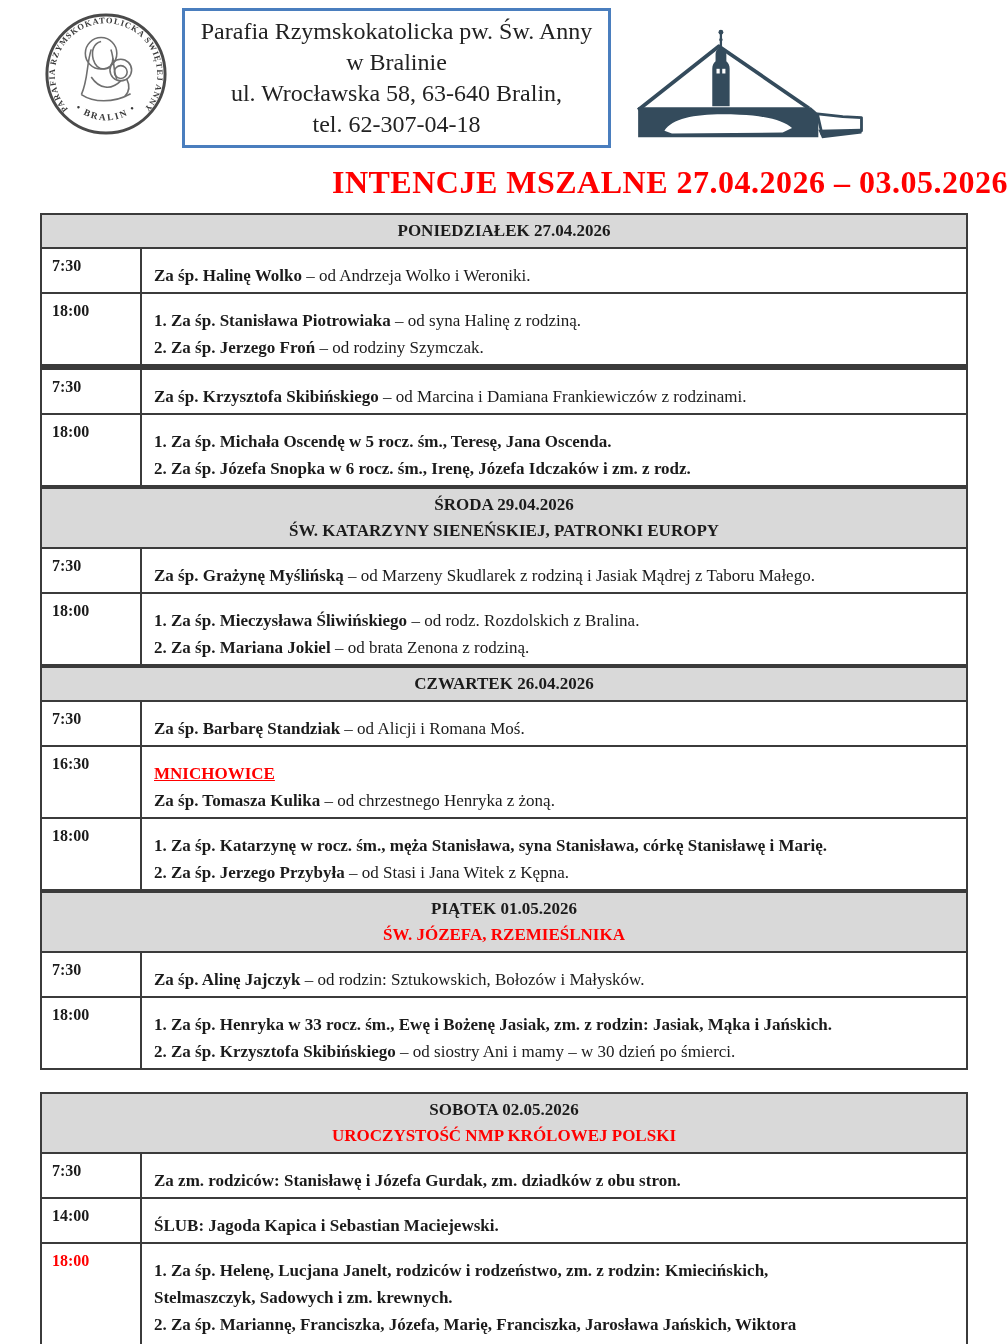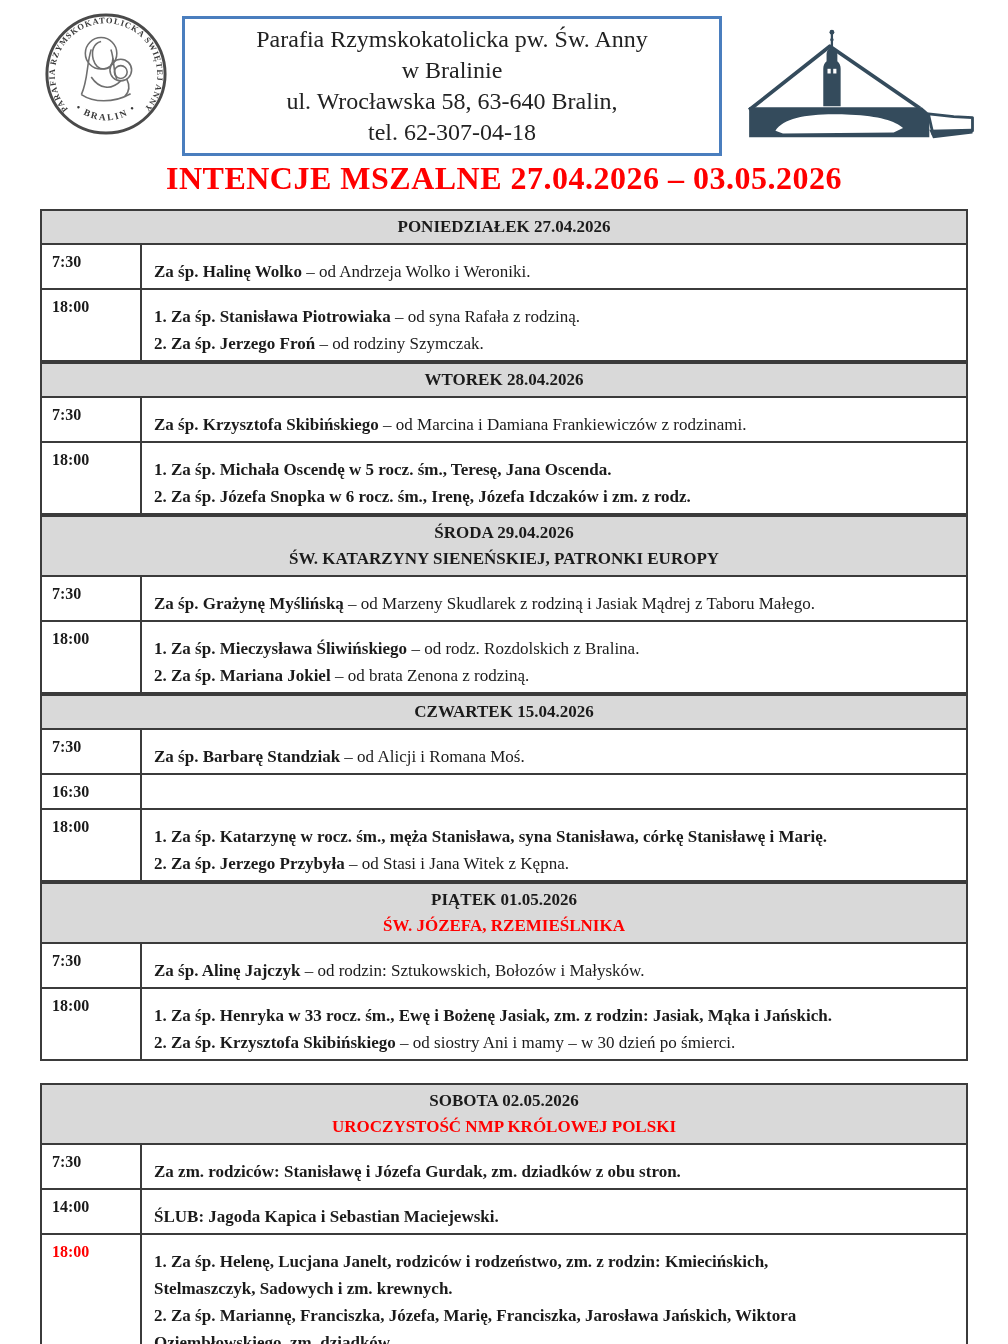--- a/index.html
+++ b/index.html
@@ -10,30 +10,30 @@
   html,body{margin:0;padding:0;}
   body{
     width:1008px; min-height:1344px; background:#ffffff;
     font-family:"Liberation Serif","DejaVu Serif",serif; color:#1b1b1b;
   }
   .page{width:1008px; min-height:1344px; position:relative;}
   
   .header-band{display:flex; align-items:flex-start; padding:8px 14px 0 42px;}
   .seal{width:128px; height:128px; flex:0 0 128px; margin-top:2px;}
   .address-box{
-    width:540px; min-height:136px; margin-left:12px;
+    width:429px; min-height:136px; margin-left:12px;
     border:3px solid var(--boxblue);
     text-align:center; font-size:24px; line-height:31px;
-    padding:5px 4px; color:#222;margin-top:8px;
+    padding:5px 4px; color:#222;
   }
   .church{width:252px; height:122px; margin-left:10px; margin-top:12px;}
   
   .main-title{
-    text-align:center; color:var(--red); font-weight:bold;
-    font-size:32px; letter-spacing:0.5px; margin:4px 0 12px 0;
+    text-align:right; color:var(--red); font-weight:bold;
+    font-size:32px; letter-spacing:0.5px; margin:16px 0 12px 0;
   }
   
   .tables{margin:0 40px; width:928px;}
   .daytable{border:2px solid var(--border); margin-bottom:0; background:#fff;}
   .daytable.gap{margin-top:22px;}
   .dhead{
     background:var(--hdrbg); text-align:center; font-weight:bold;
     font-size:17px; line-height:26px; padding:3px 0;
   }
   .dsub{font-weight:bold;}
@@ -125,29 +125,26 @@
         </div>
         <div class="drow">
           <div class="time ">7:30</div>
           <div class="intent">
             <div class="line"><span class="seg bold">Za śp. Halinę Wolko</span><span class="seg "> – od Andrzeja Wolko i Weroniki.</span></div>
           </div>
         </div>
         <div class="drow">
           <div class="time ">18:00</div>
           <div class="intent">
-            <div class="line"><span class="seg bold">1. Za śp. Stanisława Piotrowiaka</span><span class="seg "> – od syna Rafała z rodziną.</span></div>
+            <div class="line"><span class="seg bold">1. Za śp. Stanisława Piotrowiaka</span><span class="seg "> – od syna Halinę z rodziną.</span></div>
             <div class="line"><span class="seg bold">2. Za śp. Jerzego Froń</span><span class="seg "> – od rodziny Szymczak.</span></div>
           </div>
         </div>
       </div>
       <div class="daytable">
-        <div class="dhead">
-          <div class="dtitle">WTOREK 28.04.2026</div>
-        </div>
         <div class="drow">
           <div class="time ">7:30</div>
           <div class="intent">
             <div class="line"><span class="seg bold">Za śp. Krzysztofa Skibińskiego</span><span class="seg "> – od Marcina i Damiana Frankiewiczów z rodzinami.</span></div>
           </div>
         </div>
         <div class="drow">
           <div class="time ">18:00</div>
           <div class="intent">
             <div class="line"><span class="seg bold">1. Za śp. Michała Oscendę w 5 rocz. śm., Teresę, Jana Oscenda.</span></div>
@@ -169,30 +166,34 @@
         <div class="drow">
           <div class="time ">18:00</div>
           <div class="intent">
             <div class="line"><span class="seg bold">1. Za śp. Mieczysława Śliwińskiego</span><span class="seg "> – od rodz. Rozdolskich z Bralina.</span></div>
             <div class="line"><span class="seg bold">2. Za śp. Mariana Jokiel</span><span class="seg "> – od brata Zenona z rodziną.</span></div>
           </div>
         </div>
       </div>
       <div class="daytable">
         <div class="dhead">
-          <div class="dtitle">CZWARTEK 15.04.2026</div>
+          <div class="dtitle">CZWARTEK 26.04.2026</div>
         </div>
         <div class="drow">
           <div class="time ">7:30</div>
           <div class="intent">
             <div class="line"><span class="seg bold">Za śp. Barbarę Standziak</span><span class="seg "> – od Alicji i Romana Moś.</span></div>
           </div>
         </div>
         <div class="drow">
           <div class="time ">16:30</div>
+          <div class="intent">
+            <div class="line"><span class="seg bold red underline">MNICHOWICE</span></div>
+            <div class="line"><span class="seg bold">Za śp. Tomasza Kulika</span><span class="seg "> – od chrzestnego Henryka z żoną.</span></div>
+          </div>
         </div>
         <div class="drow">
           <div class="time ">18:00</div>
           <div class="intent">
             <div class="line"><span class="seg bold">1. Za śp. Katarzynę w rocz. śm., męża Stanisława, syna Stanisława, córkę Stanisławę i Marię.</span></div>
             <div class="line"><span class="seg bold">2. Za śp. Jerzego Przybyła</span><span class="seg "> – od Stasi i Jana Witek z Kępna.</span></div>
           </div>
         </div>
       </div>
       <div class="daytable">

